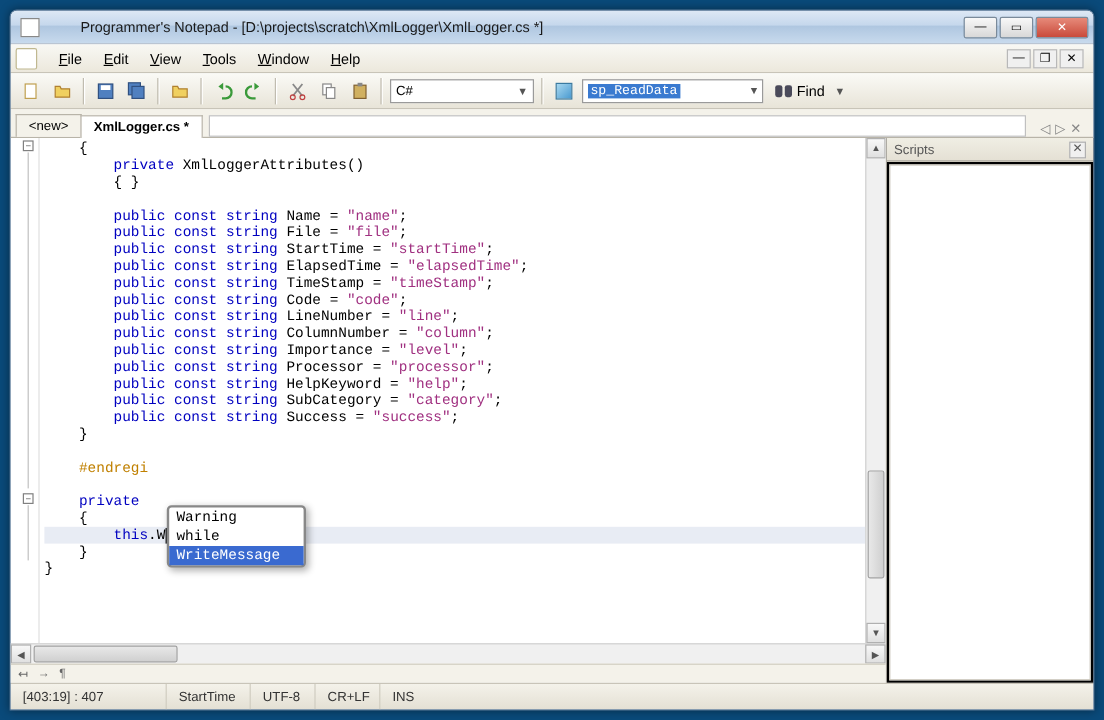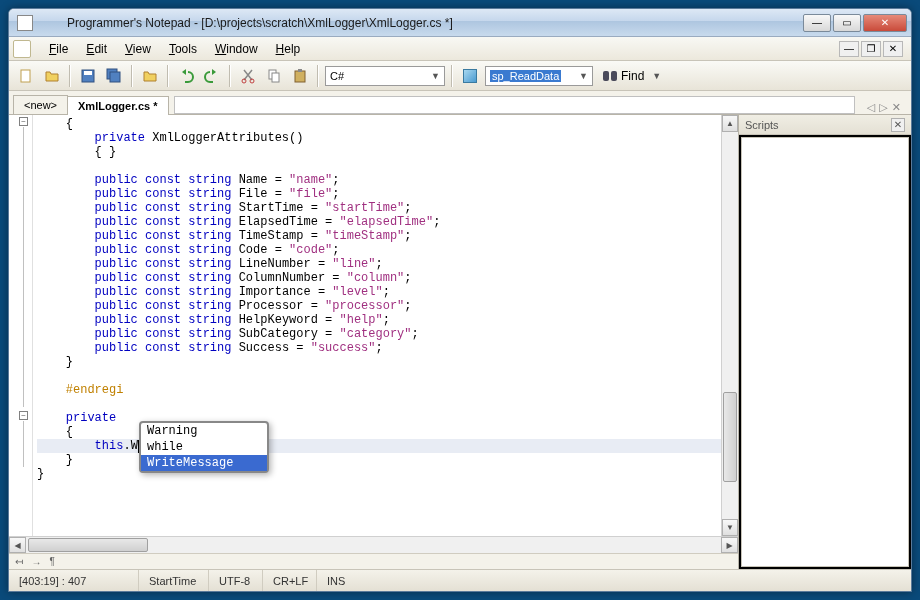--- a/index.html
+++ b/index.html
@@ -16,21 +16,21 @@
 .menu-item { padding: 2px 8px; cursor: default; }
 .menu-item u { text-decoration: underline; }
 .menubar-spacer { flex: 1; }
 .mdi-btns { display: flex; gap: 2px; padding-right: 4px; }
 .mdi-btn { width: 20px; height: 16px; border: 1px solid #b8b8b8; background: #f0f0f0; display: flex; align-items: center; justify-content: center; font-size: 10px; }
 .toolbar { height: 30px; background: linear-gradient(to bottom,#fafaf6,#e8e4d8); display: flex; align-items: center; padding: 0 6px; border-bottom: 1px solid #c8c4b8; gap: 4px; }
 .tbar-btn { width: 22px; height: 22px; display: flex; align-items: center; justify-content: center; border-radius: 2px; }
 .tbar-sep { width: 2px; height: 22px; border-left: 1px solid #c0bcb0; border-right: 1px solid #fff; margin: 0 2px; }
 .tbar-combo { height: 20px; border: 1px solid #9a9a9a; background: #fff; display: flex; align-items: center; padding: 0 4px; font-size: 11px; }
 .tbar-combo.lang { width: 120px; }
-.tbar-combo.search { width: 108px; }
+.tbar-combo.search { width: 151px; font-family: Liberation Mono, monospace; }
 .tbar-combo .arrow { margin-left: auto; font-size: 9px; color: #555; }
 .search-sel { background: #3a7ad0; color: #fff; padding: 0 2px; }
 .cube-icon { width: 14px; height: 14px; background: linear-gradient(135deg,#a8d8f0,#4a9ad0); border: 1px solid #3a7aa0; }
 .find-btn { display: flex; align-items: center; gap: 4px; padding: 0 6px; height: 22px; }
 .binoc { width: 14px; height: 12px; position: relative; }
 .binoc::before, .binoc::after { content: ''; position: absolute; width: 6px; height: 10px; background: #4a4a5a; border-radius: 2px; top: 1px; }
 .binoc::before { left: 0; } .binoc::after { right: 0; }
 .tabs-row { height: 24px; background: #f4f2ea; display: flex; align-items: flex-end; padding: 0 4px; border-bottom: 1px solid #b8b4a8; }
 .tab { padding: 3px 10px; border: 1px solid #b8b4a8; border-bottom: none; background: #f4f2ea; font-size: 11px; margin-right: -1px; display: flex; align-items: center; gap: 4px; }
 .tab.active { background: #fff; font-weight: bold; position: relative; top: 1px; }
@@ -45,21 +45,21 @@
 .fold-line { position: absolute; left: 14px; width: 1px; background: #c0c0c0; }
 .code-area { flex: 1; font-family: "Courier New", monospace; font-size: 12px; line-height: 14px; padding: 2px 0 2px 4px; white-space: pre; overflow: hidden; position: relative; }
 .code-line { height: 14px; }
 .kw { color: #0000c0; }
 .str { color: #a03080; }
 .ident { color: #000; }
 .pp { color: #c08000; }
 .brace { color: #000; }
 .current-line { background: #e8ecf4; }
 .caret { display: inline-block; width: 1px; height: 13px; background: #000; vertical-align: text-bottom; }
-.autocomplete { position: absolute; left: 130px; top: 306px; width: 130px; background: #fff; border: 2px solid #888; border-radius: 4px; box-shadow: 2px 2px 6px rgba(0,0,0,0.3); font-family: "Courier New", monospace; font-size: 12px; }
+.autocomplete { position: absolute; left: 130px; top: 306px; width: 116px; background: #fff; border: 2px solid #888; border-radius: 4px; box-shadow: 2px 2px 6px rgba(0,0,0,0.3); font-family: "Courier New", monospace; font-size: 12px; }
 .ac-item { padding: 1px 6px; }
 .ac-item.sel { background: #3a6ad0; color: #fff; }
 .vscroll { width: 17px; background: #f0f0f0; border-left: 1px solid #d0d0d0; display: flex; flex-direction: column; }
 .vscroll-btn { height: 17px; background: linear-gradient(to bottom,#f8f8f8,#e0e0e0); border: 1px solid #b0b0b0; display: flex; align-items: center; justify-content: center; font-size: 8px; color: #555; }
 .vscroll-track { flex: 1; position: relative; }
 .vscroll-thumb { position: absolute; left: 1px; right: 1px; background: linear-gradient(to right,#e8e8e8,#d0d0d0); border: 1px solid #a0a0a0; border-radius: 2px; }
 .hscroll-row { height: 17px; display: flex; background: #f0f0f0; border-top: 1px solid #d0d0d0; }
 .hscroll-btn { width: 17px; background: linear-gradient(to bottom,#f8f8f8,#e0e0e0); border: 1px solid #b0b0b0; display: flex; align-items: center; justify-content: center; font-size: 8px; color: #555; }
 .hscroll-track { flex: 1; position: relative; }
 .hscroll-thumb { position: absolute; top: 1px; bottom: 1px; left: 2px; width: 120px; background: linear-gradient(to bottom,#e8e8e8,#d0d0d0); border: 1px solid #a0a0a0; border-radius: 2px; }

